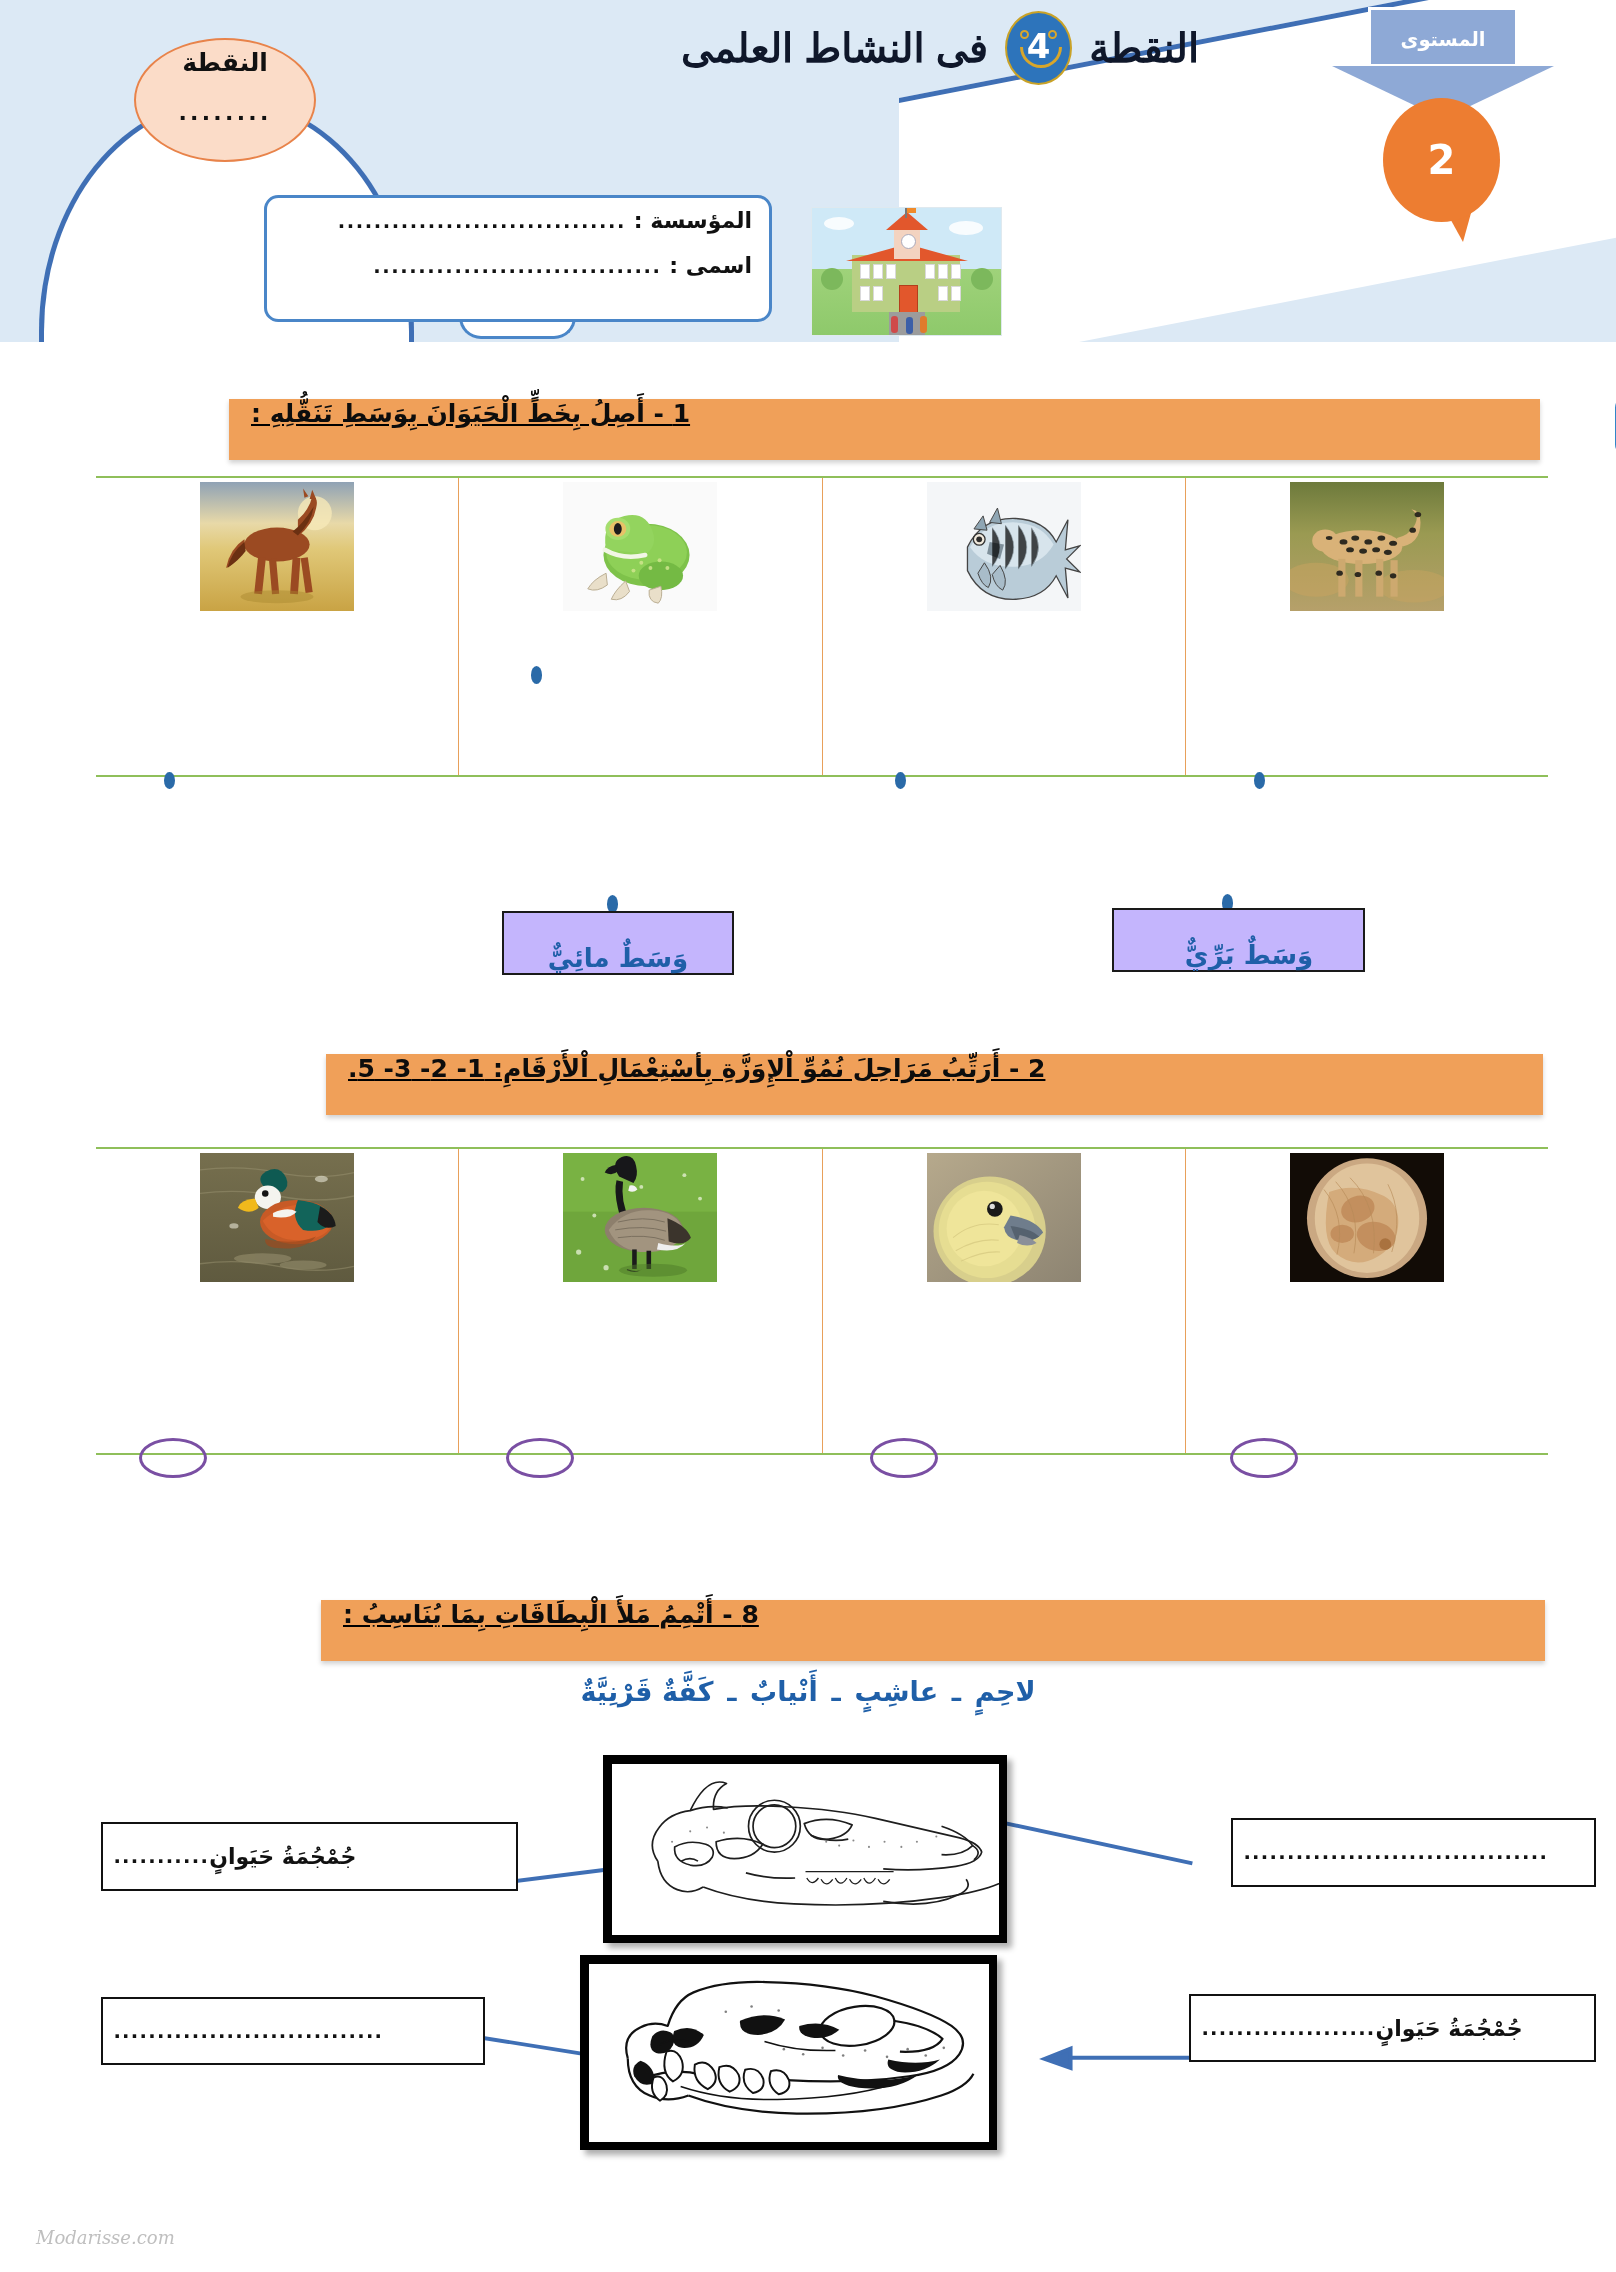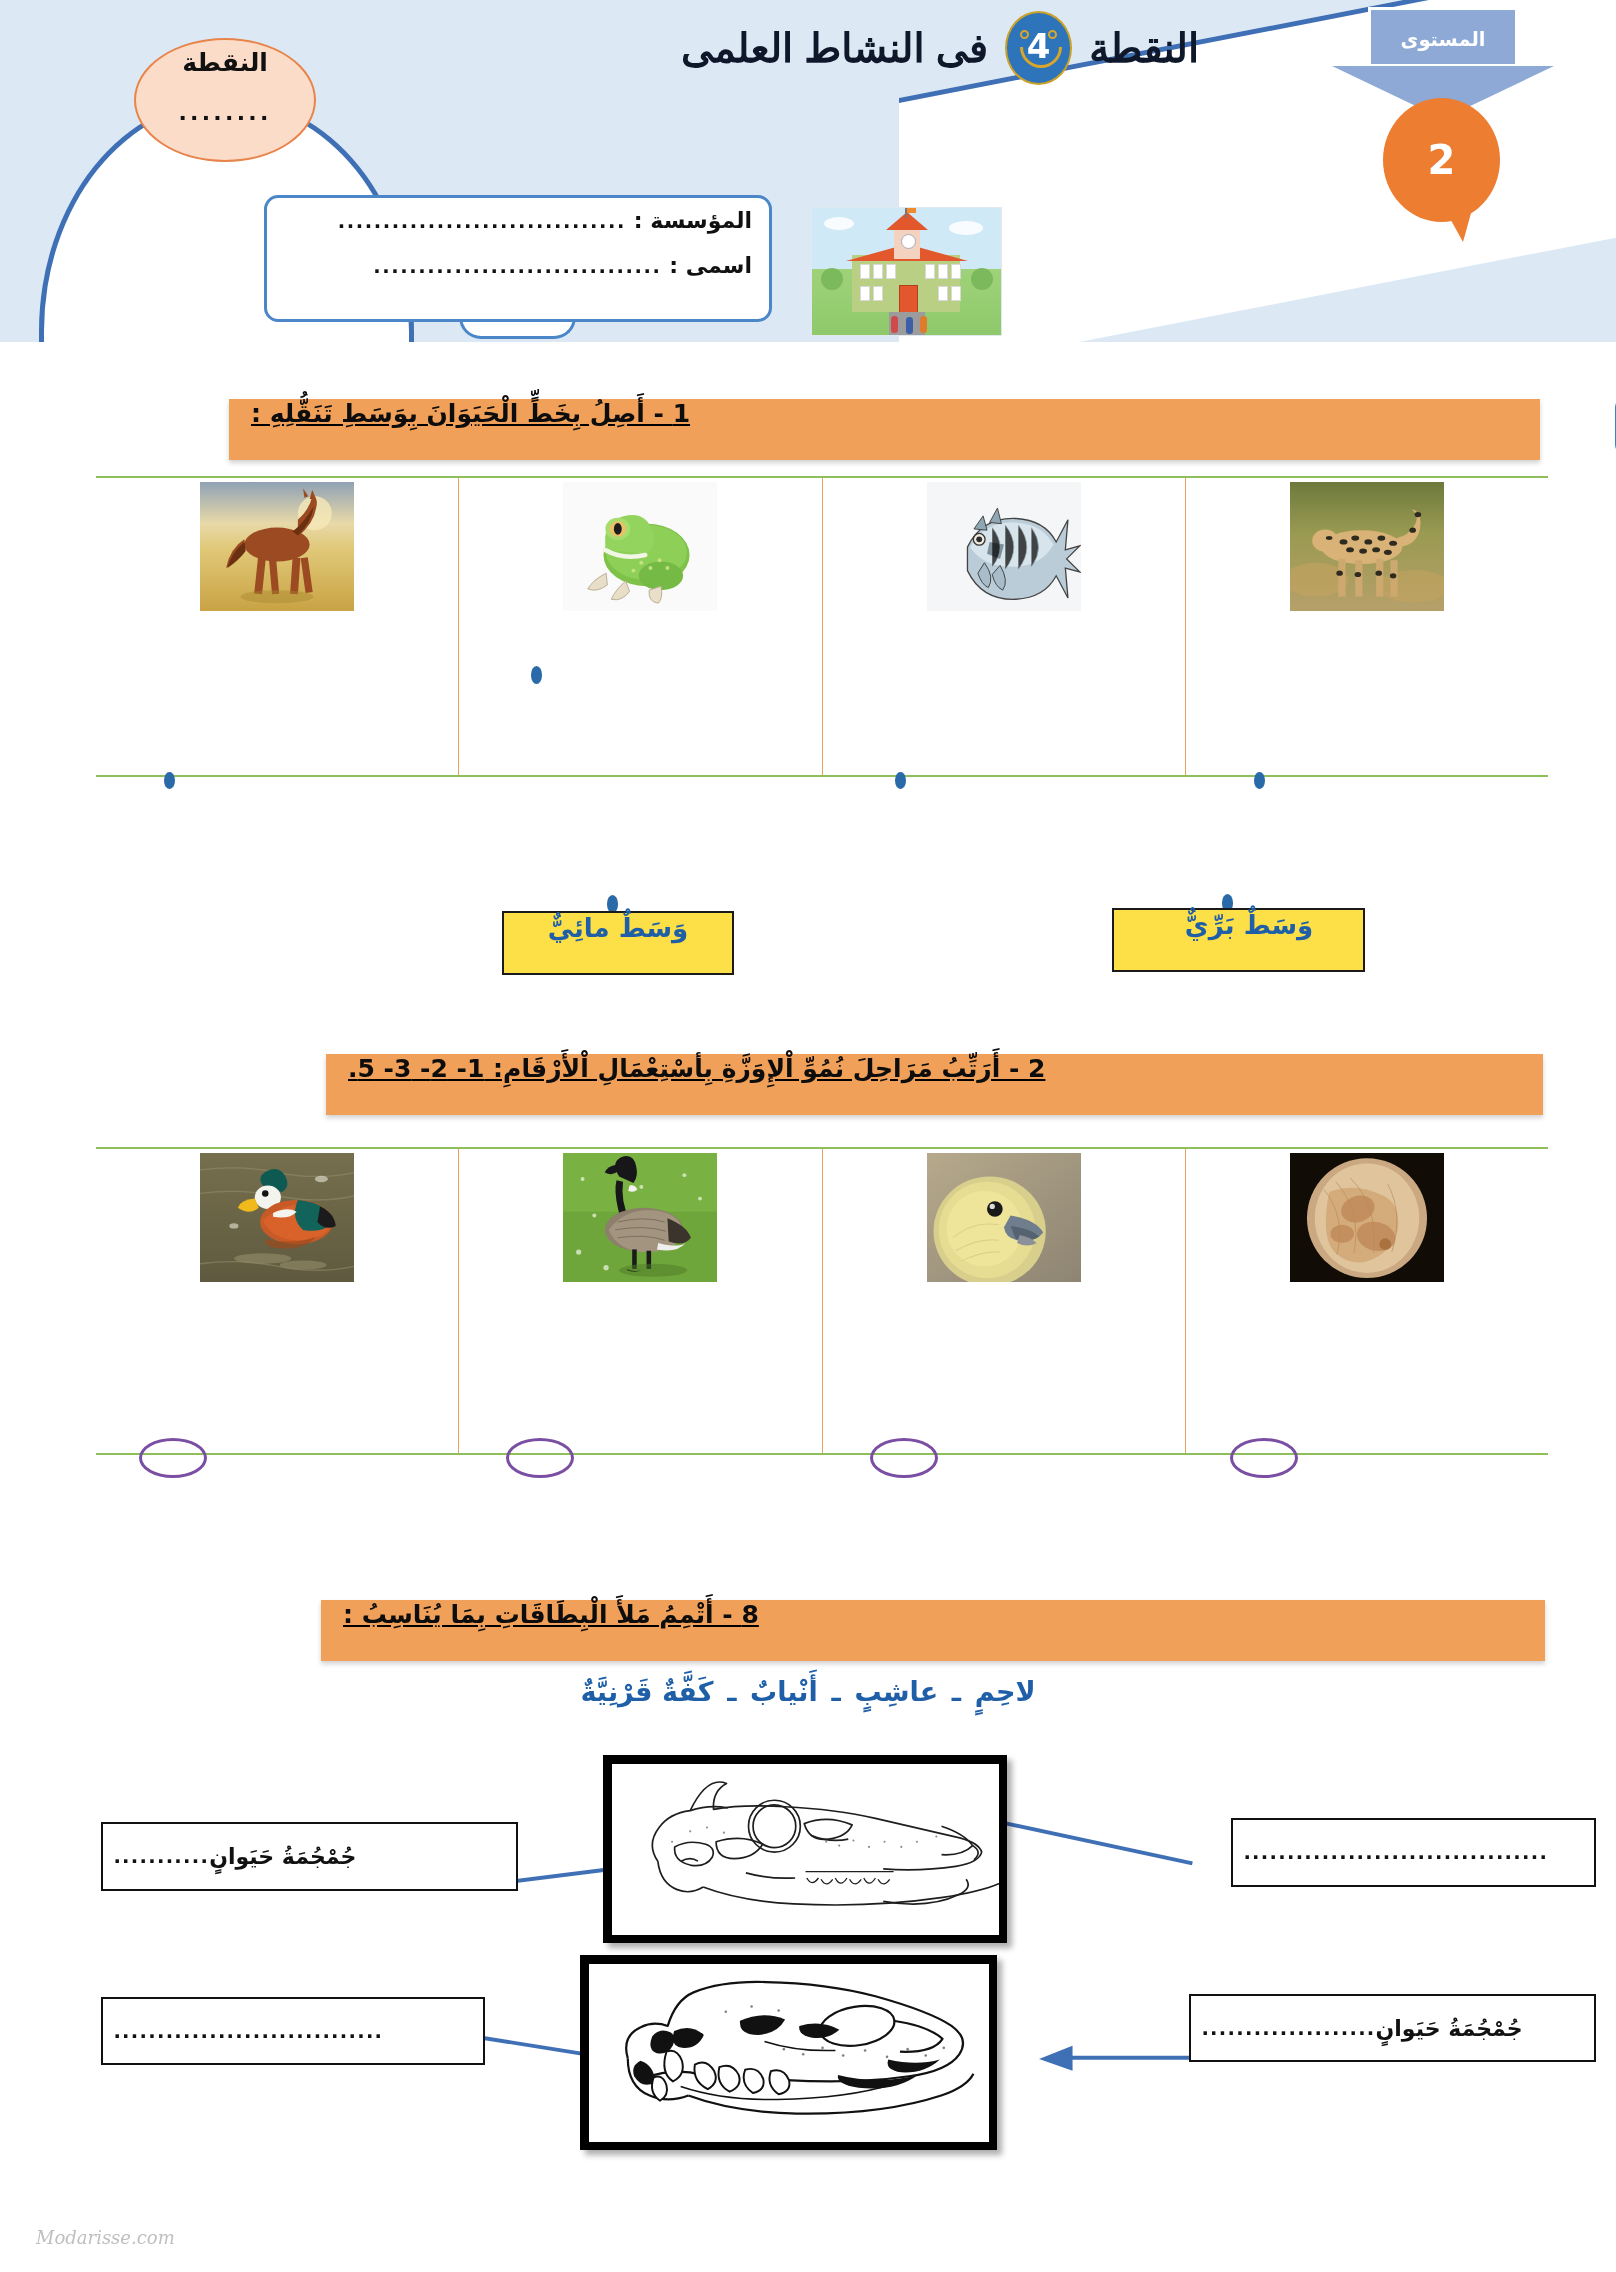--- a/index.html
+++ b/index.html
@@ -172,22 +172,22 @@
 
   
   .cdot{width:11px;height:17.6px;border-radius:50%;background:#2a6aa8;position:absolute;}
   .cell-ellipse{
     width:68px;height:40px;border:3.3px solid #7a4fa3;border-radius:50%;position:absolute;
     background:transparent;box-sizing:border-box;
   }
 
   
   .cat-box{
-    border:2px solid #1a1a1a;background:#fde047;position:absolute;
-    display:flex;align-items:flex-start;justify-content:center;
+    border:2px solid #1a1a1a;background:#c4b5fd;position:absolute;
+    display:flex;align-items:flex-end;justify-content:center;
   }
   .cat-box .t{font-size:26px;font-weight:bold;color:#1f5fa8;white-space:nowrap;}
 
   
   #word-bank{
     left:0;right:0;top:1676px;text-align:center;direction:rtl;
   }
   #word-bank .w{font-size:27px;font-weight:bold;color:#1f5fa8;}
   #word-bank .sep{font-size:27px;font-weight:bold;color:#1f5fa8;margin:0 10.4px;}
 

